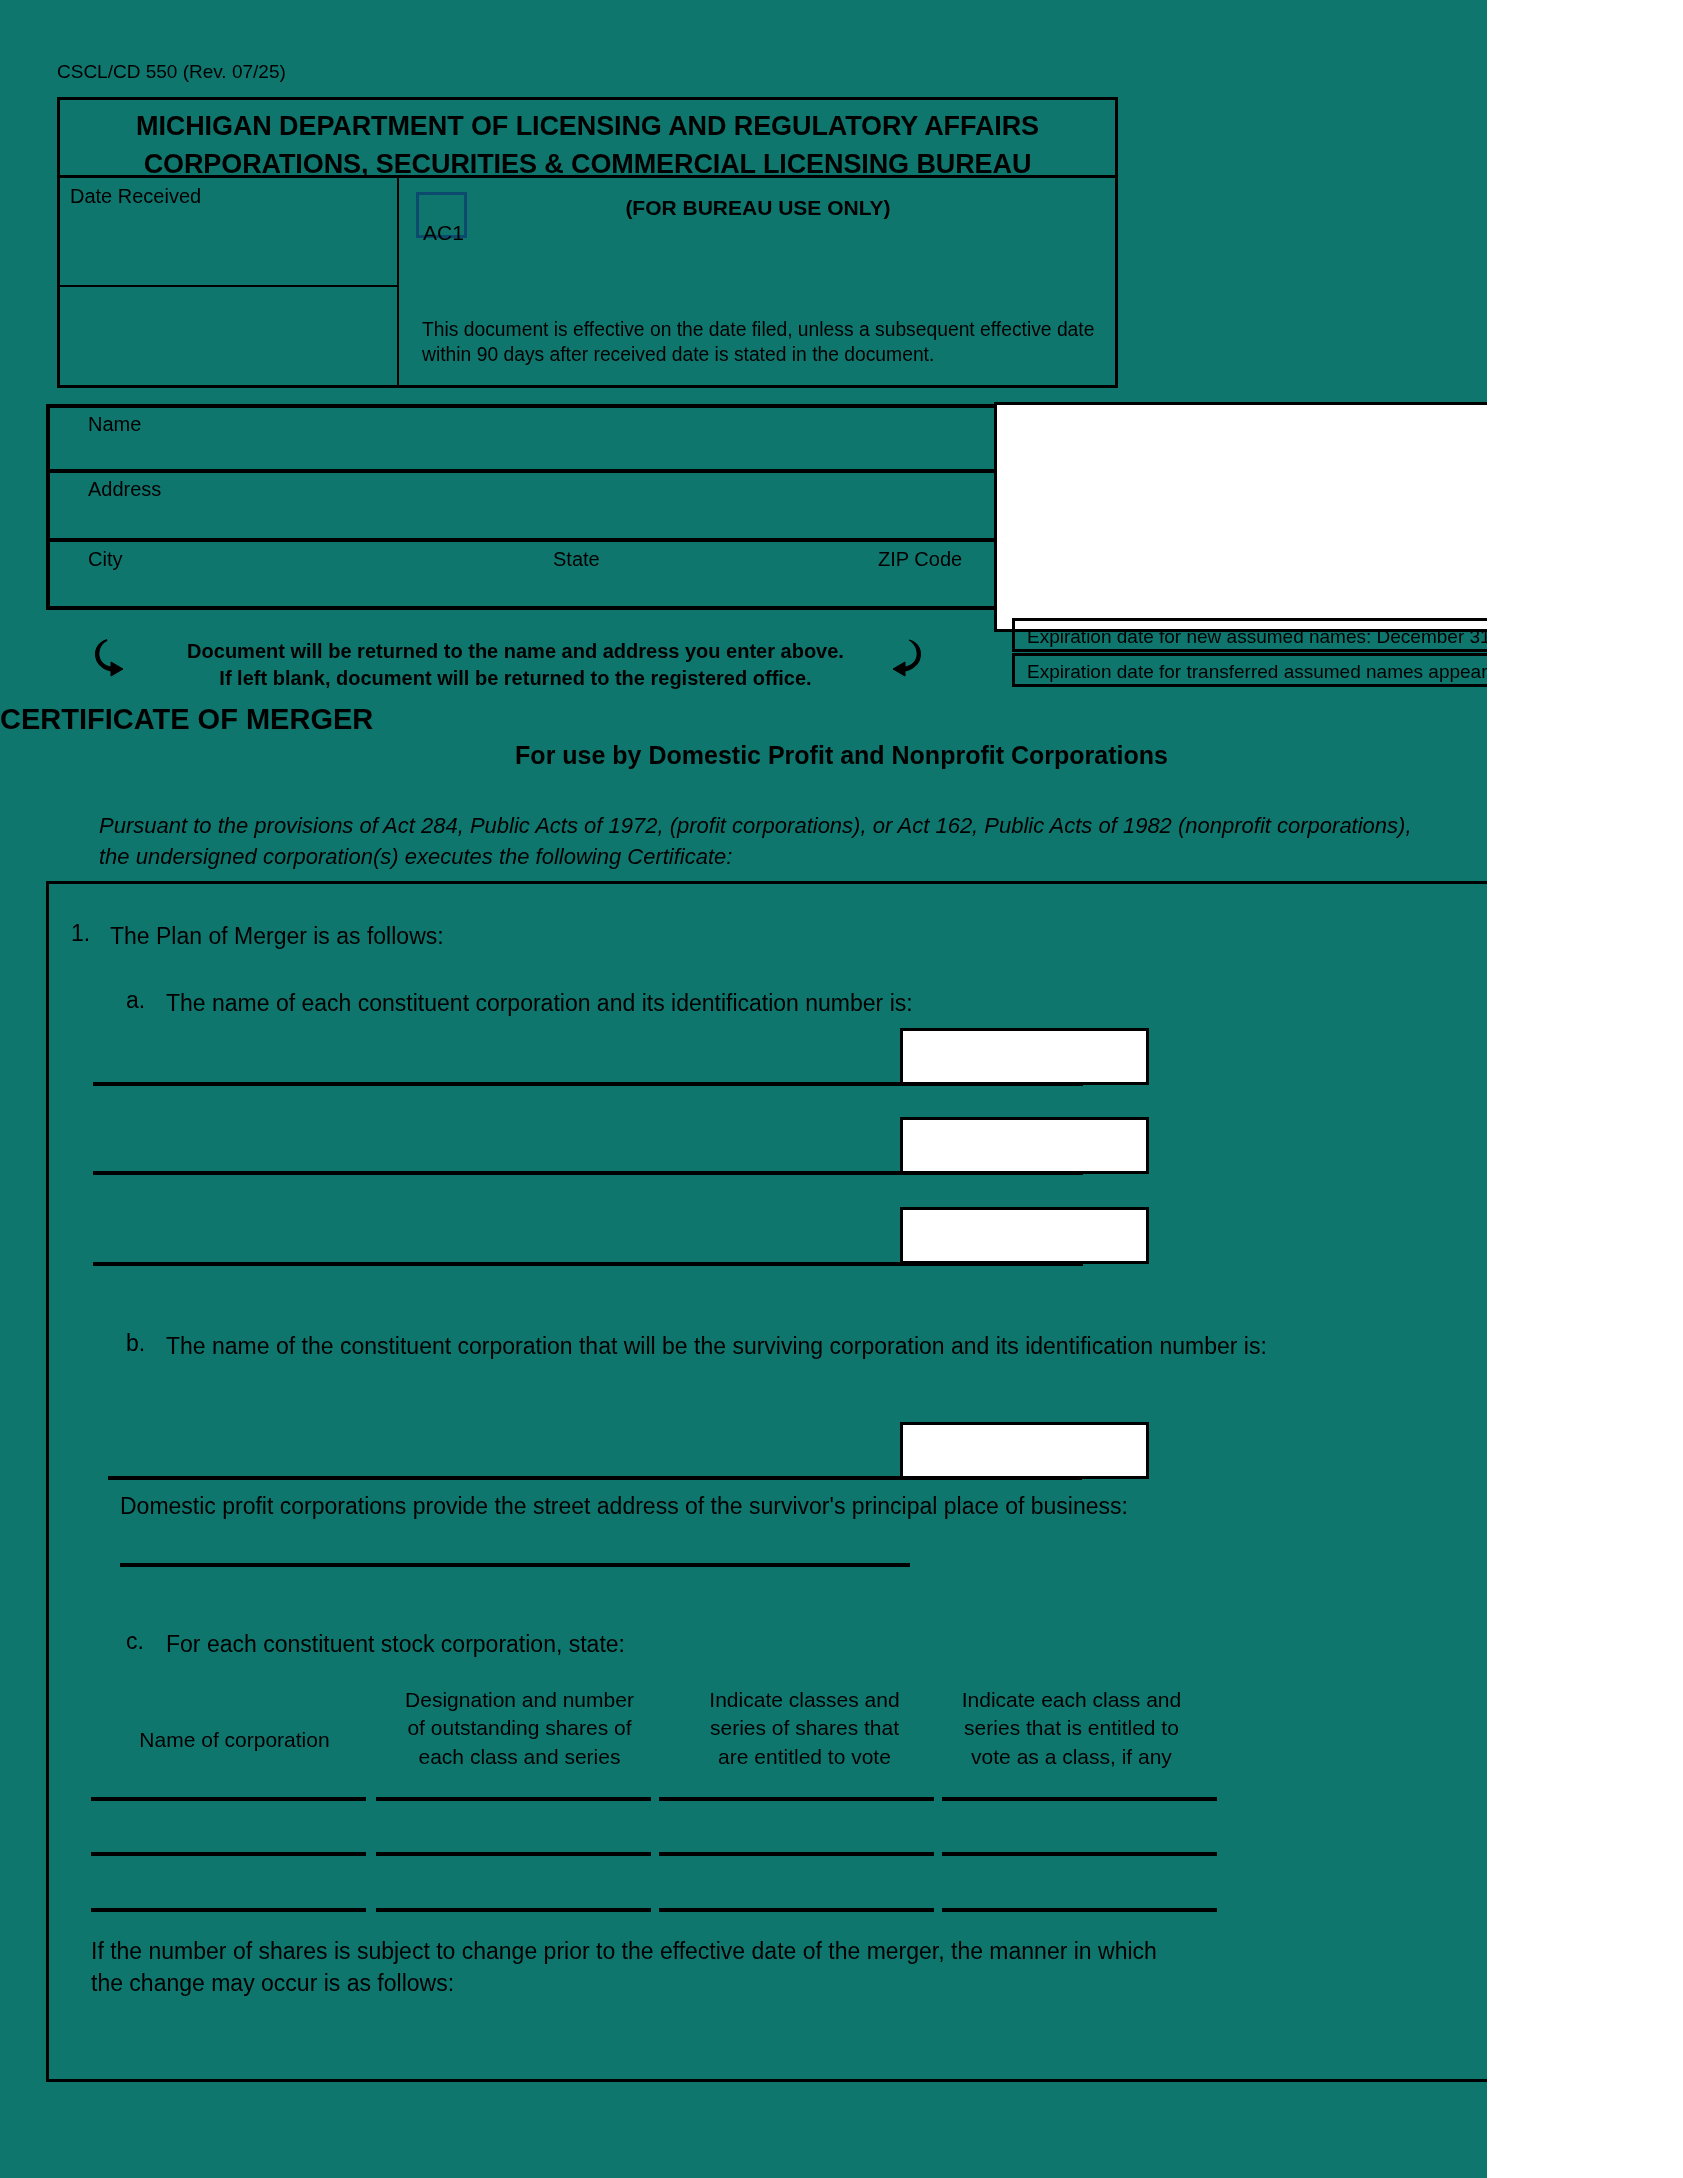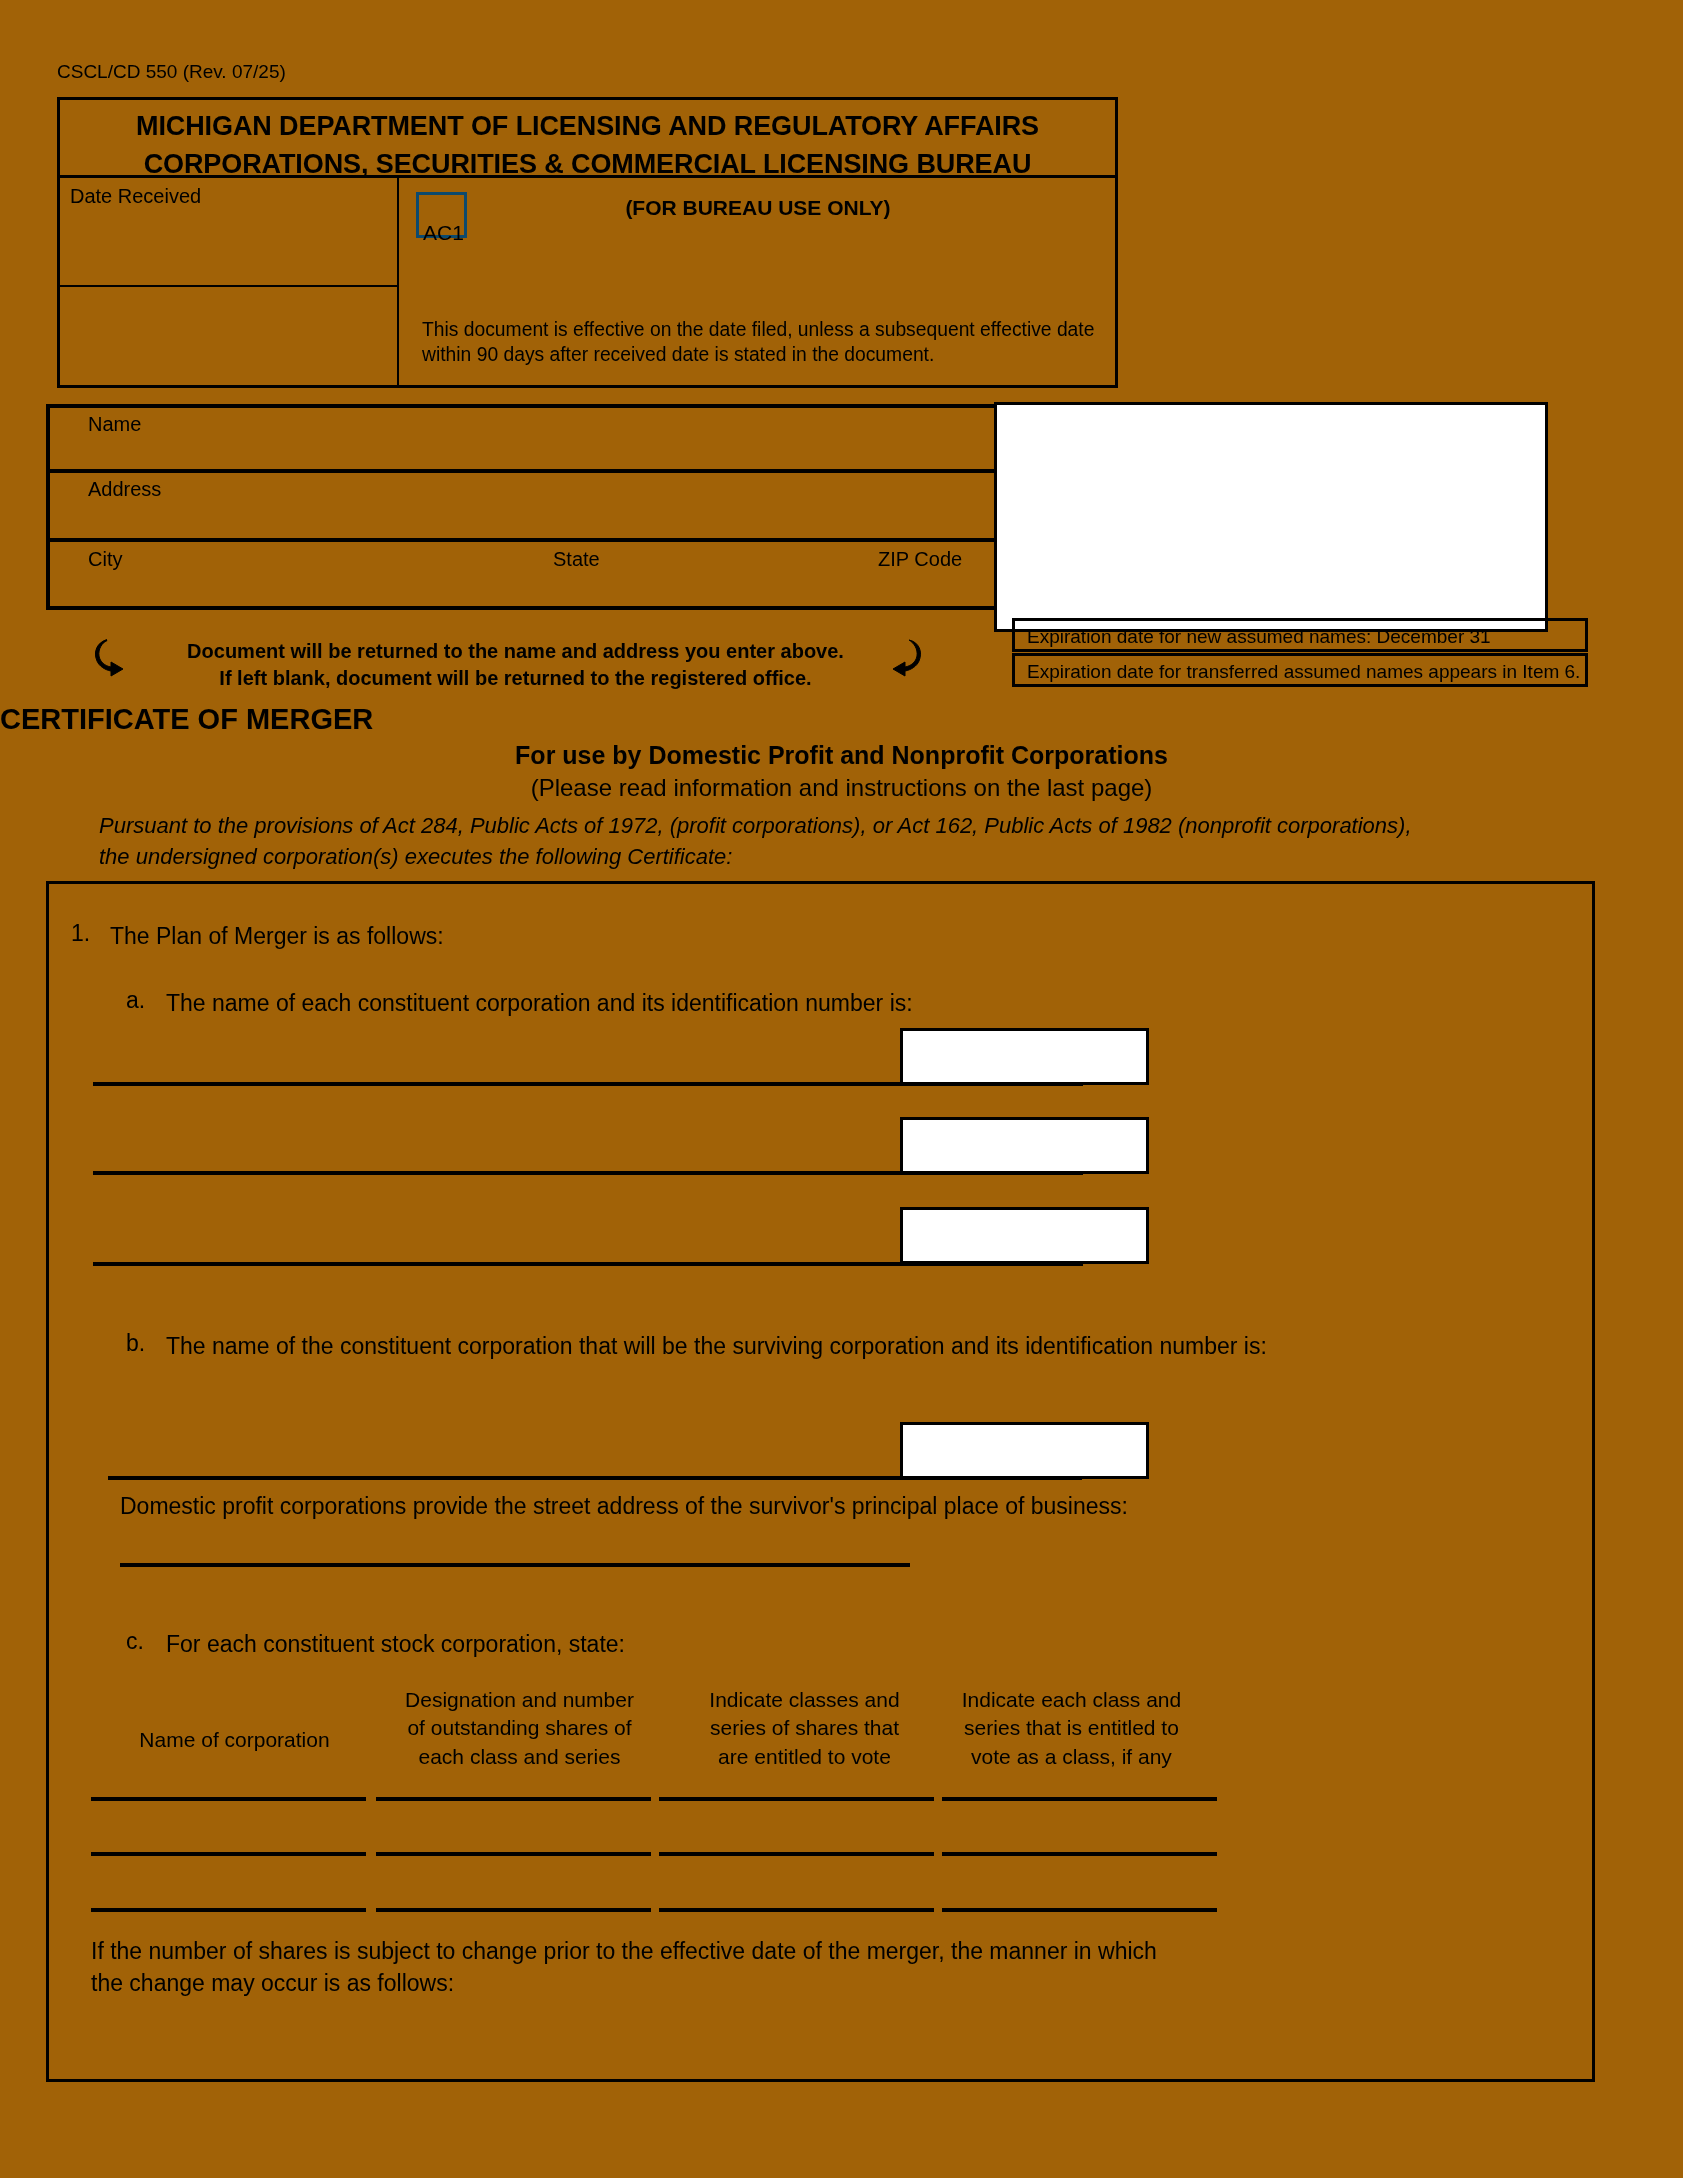--- a/index.html
+++ b/index.html
@@ -6,23 +6,23 @@
     margin: 0;
     padding: 0;
     background: #ffffff;
   }
   body {
     font-family: "Liberation Sans", sans-serif;
     color: #000000;
   }
   #page {
     position: relative;
-    width: 1683px;
+    width: 1487px;
     height: 2178px;
-    background: #a16207;
+    background: #0f766e;
     overflow: hidden;
   }
 
   
   .abs { position: absolute; }
 
   
   #form-number {
     left: 57px;
     top: 61px;
@@ -310,21 +310,20 @@
   <div class="abs" id="return-note">
     <div>Document will be returned to the name and address you enter above.</div>
     <div>If left blank, document will be returned to the registered office.</div>
   </div>
   <svg class="curl-icon" id="curl-right" width="48" height="48" viewBox="0 0 48 48">
     <path d="M28 6 C38 8, 42 18, 38 27 C36 32, 30 36, 24 37 L24 42 L12 35 L24 28 L24 33 C30 32, 35 28, 36 22 C37 15, 33 9, 28 6 Z" fill="#000" stroke="#000" stroke-width="1"></path>
   </svg>
 
   <div class="abs" id="cert-title">CERTIFICATE OF MERGER</div>
   <div class="abs" id="cert-sub1">For use by Domestic Profit and Nonprofit Corporations</div>
-  <div class="abs" id="cert-sub2">(Please read information and instructions on the last page)</div>
   <div class="abs" id="cert-pursuant">
     <div>Pursuant to the provisions of Act 284, Public Acts of 1972, (profit corporations), or Act 162, Public Acts of 1982 (nonprofit corporations),</div>
     <div>the undersigned corporation(s) executes the following Certificate:</div>
   </div>
 
   <div class="abs" id="main-box">
 
     <div class="item-num" style="left:22px; top:36px;">1.</div>
     <div class="item-text" style="left:61px; top:36px;">The Plan of Merger is as follows:</div>
 

